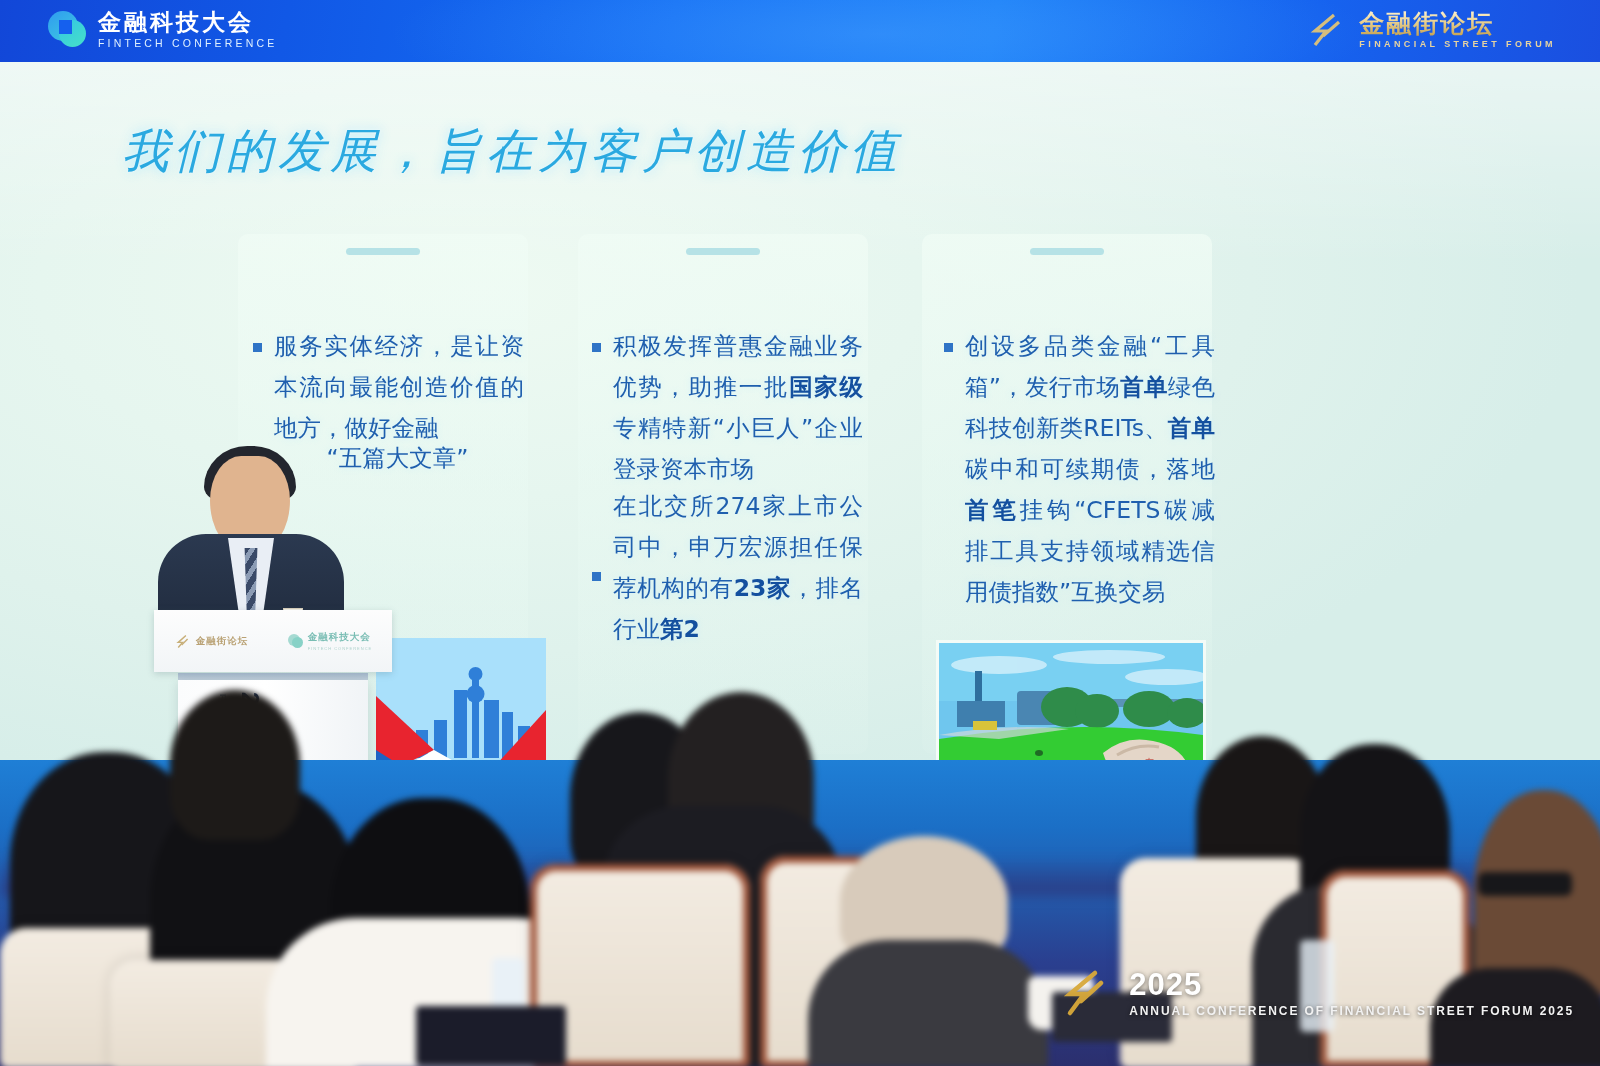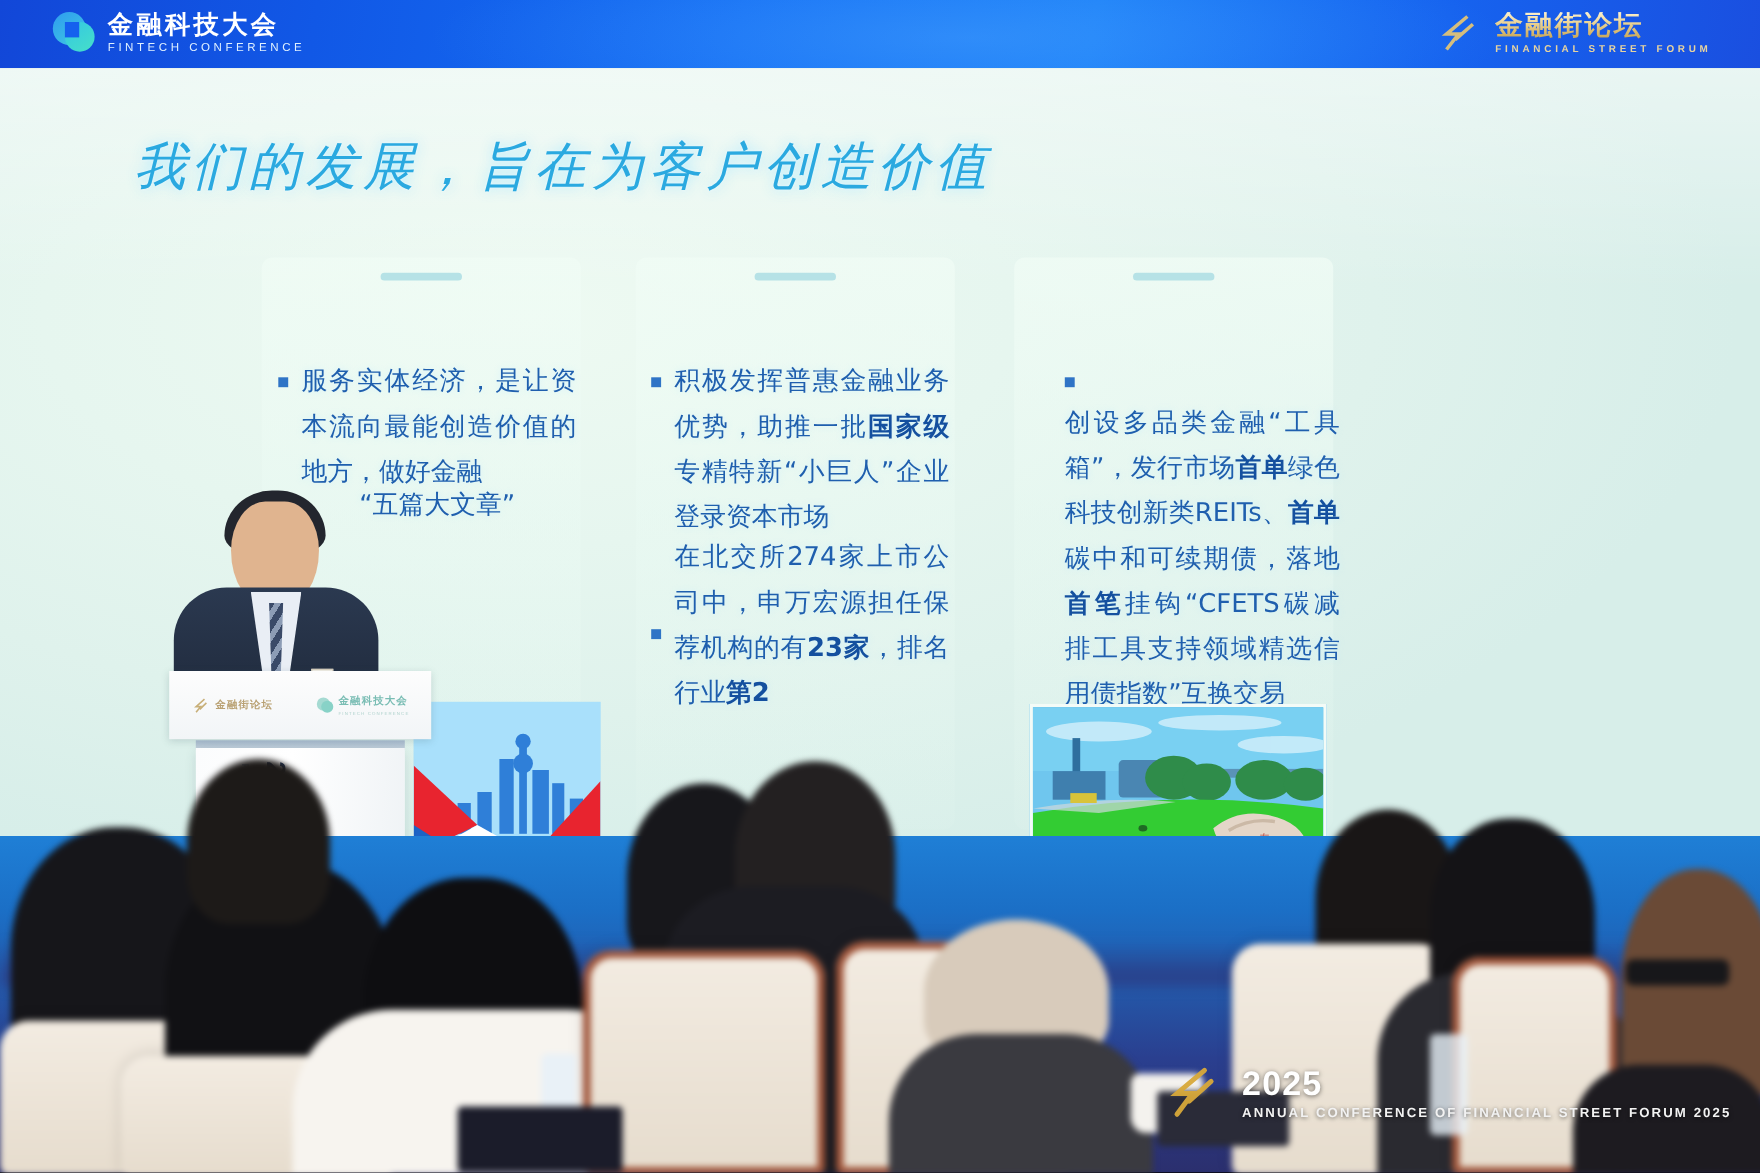--- a/index.html
+++ b/index.html
@@ -117,21 +117,21 @@
     font-family: "DejaVu Sans", "Liberation Sans", sans-serif;
     text-shadow: 0 0 6px rgba(200,240,255,0.7);
     width: 250px;
   }
   .btext b { font-weight: bold; color: #14509f; }
   .b-just { text-align: justify; text-align-last: left; }
 
   #b1 { left: 253px; top: 92px; }
   #b2 { left: 592px; top: 92px; }
   #b3 { left: 592px; top: 252px; align-items: center; }
-  #b4 { left: 968px; top: 92px; flex-direction: column; }
+  #b4 { left: 944px; top: 92px; }
 
   
   .photo1 {
     position: absolute; left: 376px; top: 576px;
     width: 170px; height: 140px;
     background: #a9defa;
     overflow: hidden;
   }
   .photo3 {
     position: absolute; left: 936px; top: 578px;

